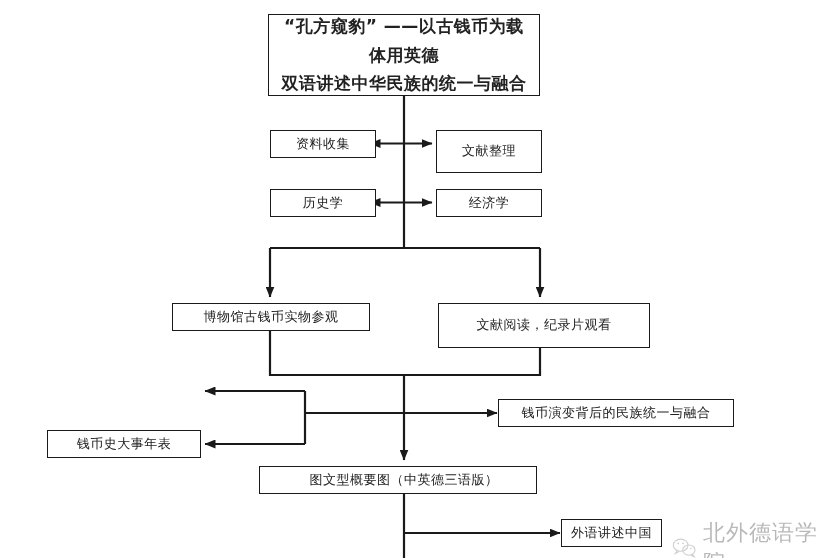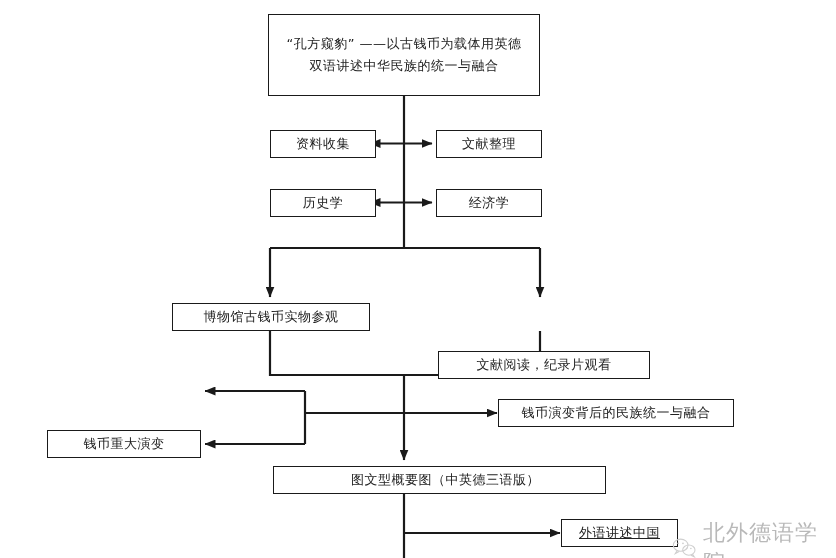--- a/index.html
+++ b/index.html
@@ -34,23 +34,24 @@
     align-items: center;
     justify-content: center;
     text-align: center;
     color: #222222;
     line-height: 1.45;
     letter-spacing: 0.5px;
     font-size: 13px;
     white-space: pre-line;
   }
   .node.title-node {
-    font-size: 13px;
+    font-size: 17px;
     padding: 6px 10px;
     line-height: 1.7;
+    font-weight: bold;
   }
   .watermark {
     position: absolute;
     display: flex;
     align-items: center;
     gap: 6px;
     color: #b9b9b9;
     font-size: 22px;
     letter-spacing: 1px;
     user-select: none;
@@ -103,38 +104,38 @@
 
       <path d="M404,533 L560,533" marker-end="url(#arrowEnd)"></path>
     </g>
   </svg>
 
   <div class="node title-node" style="left:268px; top:14px; width:272px; height:82px;">“孔方窥豹” ——以古钱币为载体用英德
 双语讲述中华民族的统一与融合</div>
 
   <div class="node" style="left:270px; top:130px; width:106px; height:28px;">资料收集</div>
 
-  <div class="node" style="left:436px; top:130px; width:106px; height:28px;">文献整理</div>
+  <div class="node" style="left:436px; top:130px; width:106px; height:43px;">文献整理</div>
 
   <div class="node" style="left:436px; top:189px; width:106px; height:28px;">经济学</div>
 
   <div class="node" style="left:270px; top:189px; width:106px; height:28px;">历史学</div>
 
   <div class="node" style="left:172px; top:303px; width:198px; height:28px;text-align:center;">博物馆古钱币实物参观</div>
 
-  <div class="node" style="left:438px; top:303px; width:212px; height:28px;margin-top:48px;">文献阅读，纪录片观看</div>
+  <div class="node" style="left:438px; top:303px; width:212px; height:45px;">文献阅读，纪录片观看</div>
 
 
-  <div class="node" style="left:47px; top:430px; width:154px; height:28px;">钱币重大演变</div>
+  <div class="node" style="left:47px; top:430px; width:154px; height:28px;">钱币史大事年表</div>
 
   <div class="node" style="left:498px; top:399px; width:236px; height:28px;">钱币演变背后的民族统一与融合</div>
 
-  <div class="node" style="left:273px; top:466px; width:333px; height:28px;padding-left:12px;">图文型概要图（中英德三语版）</div>
+  <div class="node" style="left:259px; top:466px; width:278px; height:28px;padding-left:12px;">图文型概要图（中英德三语版）</div>
 
-  <div class="node" style="left:561px; top:519px; width:117px; height:28px;text-decoration:underline;">外语讲述中国</div>
+  <div class="node" style="left:561px; top:519px; width:101px; height:28px;">外语讲述中国</div>
 
   <div class="watermark" style="left:672px; top:518px;">
     <span class="wechat-icon">
       <svg viewBox="0 0 26 22" xmlns="http://www.w3.org/2000/svg">
         <g fill="none" stroke="#cfcfcf" stroke-width="1.1">
           <ellipse cx="9" cy="8.5" rx="7.6" ry="6.3"></ellipse>
           <path d="M5.5,13.8 L3.4,17.2 L7.4,15.1"></path>
           <ellipse cx="17.5" cy="13.6" rx="6.4" ry="5.3"></ellipse>
           <path d="M21.2,17.8 L23.1,20.6 L19.6,18.9"></path>
         </g>

